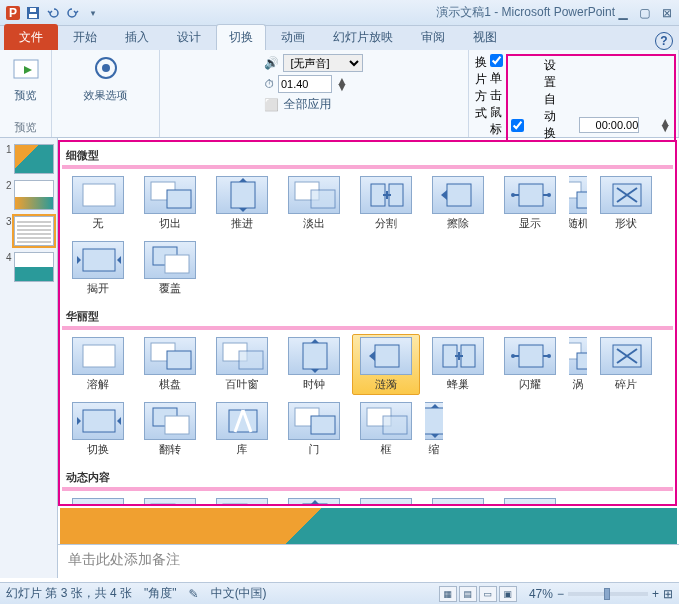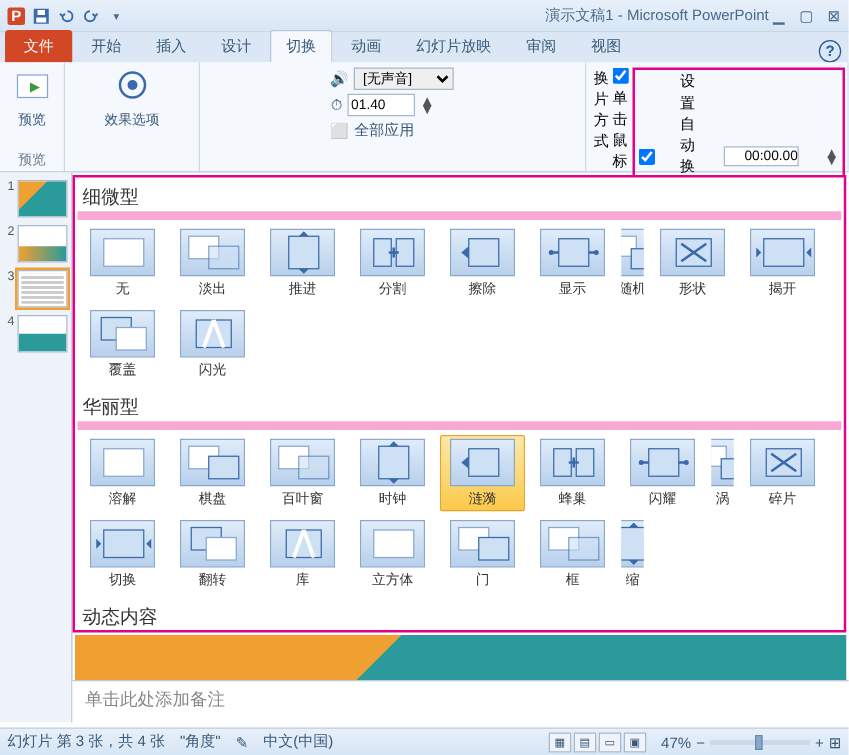--- a/index.html
+++ b/index.html
@@ -35,21 +35,21 @@
 .spin{display:flex;flex-direction:column;font-size:6px;line-height:6px;color:#555}
 .main{position:absolute;top:138px;left:0;right:0;bottom:26px;display:flex}
 .slidepane{width:58px;background:#eef3fa;border-right:1px solid #b8c8db;display:flex;flex-direction:column;align-items:center;padding-top:6px;gap:6px}
 .thumb{display:flex;align-items:flex-start;gap:2px}
 .thumb .n{font-size:10px;color:#555;width:8px;text-align:right}
 .thumb .tbox{width:40px;height:30px;background:#fff;border:1px solid #a8b8cb;position:relative;overflow:hidden}
 .thumb.sel .tbox{outline:2px solid #f0a030}
 .editarea{flex:1;display:flex;flex-direction:column}
 .gallery{flex:1;background:#fff;border:2px solid #e3008c;margin:2px 2px 2px 0;overflow:hidden;padding:4px 2px}
 .gsect{margin-bottom:4px}
-.gsect .gh{font-size:15px;font-weight:normal;color:#333;padding:2px 4px;border-bottom:7px solid #f9a8d4}
+.gsect .gh{font-size:11px;font-weight:bold;color:#333;padding:2px 4px;border-bottom:4px solid #f9a8d4}
 .gsect .grow{display:flex;flex-wrap:wrap;gap:4px;padding:4px 2px}
 .gitem{width:68px;display:flex;flex-direction:column;align-items:center;cursor:pointer;padding:2px;border:1px solid transparent;border-radius:2px}
 .gitem.sel{background:linear-gradient(#fde8a8,#fbc94a);border-color:#e8a328}
 .gitem .gicn{width:52px;height:38px;background:linear-gradient(#e0ecfa,#b8d0ec);border:1px solid #8aa8cc;display:flex;align-items:center;justify-content:center;position:relative;overflow:hidden}
 .gitem .glab{font-size:11px;color:#333;margin-top:2px;white-space:nowrap}
 .gitem.partial{width:20px;overflow:hidden}
 .gitem.partial .gicn{width:52px}
 .notes{height:34px;border-top:1px solid #b8c8db;background:#fff;padding:6px 10px;color:#888;font-size:14px}
 .slidebg{height:36px;background:linear-gradient(135deg,#f0a030 0%,#f0a030 40%,#2a9a9a 40%,#2a9a9a 100%);margin:0 2px}
 .status{position:absolute;left:0;right:0;bottom:0;height:22px;background:linear-gradient(#e8f0fa,#d6e5f5);border-top:1px solid #b8c8db;display:flex;align-items:center;padding:0 6px;font-size:11px;color:#3a5a7a;gap:12px}
@@ -212,33 +212,42 @@
                 <svg width="52" height="38">
                   <rect x="10" y="8" width="32" height="22" fill="#fff" stroke="#8aa8cc"></rect>
                 </svg>
               </div>
               <div class="glab">无</div>
             </div>
             <div class="gitem">
               <div class="gicn">
                 <svg width="52" height="38">
                   <rect x="6" y="6" width="24" height="18" fill="#fff" stroke="#8aa8cc"></rect>
-                  <rect x="22" y="14" width="24" height="18" fill="#cde0f4" stroke="#3a6aaa" opacity="0.6"></rect>
-                </svg>
-              </div>
-              <div class="glab">淡出</div>
+                  <rect x="22" y="14" width="24" height="18" fill="#cde0f4" stroke="#3a6aaa"></rect>
+                </svg>
+              </div>
+              <div class="glab">切出</div>
             </div>
             <div class="gitem">
               <div class="gicn">
                 <svg width="52" height="38">
                   <rect x="14" y="6" width="24" height="26" fill="#cde0f4" stroke="#3a6aaa"></rect>
                   <path d="M26 2 l-4 4 h8 z M26 36 l-4-4 h8 z" fill="#3a6aaa"></path>
                 </svg>
               </div>
               <div class="glab">推进</div>
+            </div>
+            <div class="gitem">
+              <div class="gicn">
+                <svg width="52" height="38">
+                  <rect x="6" y="6" width="24" height="18" fill="#fff" stroke="#8aa8cc"></rect>
+                  <rect x="22" y="14" width="24" height="18" fill="#cde0f4" stroke="#3a6aaa" opacity="0.6"></rect>
+                </svg>
+              </div>
+              <div class="glab">淡出</div>
             </div>
             <div class="gitem">
               <div class="gicn">
                 <svg width="52" height="38">
                   <rect x="10" y="8" width="14" height="22" fill="#cde0f4" stroke="#3a6aaa"></rect>
                   <rect x="28" y="8" width="14" height="22" fill="#cde0f4" stroke="#3a6aaa"></rect>
                   <path d="M22 19 h8 M26 15 v8" stroke="#3a6aaa" stroke-width="2"></path>
                 </svg>
               </div>
               <div class="glab">分割</div>
@@ -292,29 +301,20 @@
             </div>
             <div class="gitem">
               <div class="gicn">
                 <svg width="52" height="38">
                   <rect x="8" y="6" width="24" height="18" fill="#cde0f4" stroke="#3a6aaa"></rect>
                   <rect x="20" y="14" width="24" height="18" fill="#fff" stroke="#8aa8cc"></rect>
                 </svg>
               </div>
               <div class="glab">覆盖</div>
             </div>
-            <div class="gitem">
-              <div class="gicn">
-                <svg width="52" height="38">
-                  <rect x="12" y="8" width="28" height="22" fill="#cde0f4" stroke="#3a6aaa"></rect>
-                  <path d="M26 8 l-8 22 M26 8 l8 22" stroke="#fff" stroke-width="3"></path>
-                </svg>
-              </div>
-              <div class="glab">闪光</div>
-            </div>
           </div>
       </div>
       <div class="gsect">
         <div class="gh">华丽型</div>
         <div class="grow" id="grow2">
             <div class="gitem">
               <div class="gicn">
                 <svg width="52" height="38">
                   <rect x="10" y="8" width="32" height="22" fill="#fff" stroke="#8aa8cc"></rect>
                 </svg>
@@ -415,28 +415,20 @@
               <div class="glab">翻转</div>
             </div>
             <div class="gitem">
               <div class="gicn">
                 <svg width="52" height="38">
                   <rect x="12" y="8" width="28" height="22" fill="#cde0f4" stroke="#3a6aaa"></rect>
                   <path d="M26 8 l-8 22 M26 8 l8 22" stroke="#fff" stroke-width="3"></path>
                 </svg>
               </div>
               <div class="glab">库</div>
-            </div>
-            <div class="gitem">
-              <div class="gicn">
-                <svg width="52" height="38">
-                  <rect x="10" y="8" width="32" height="22" fill="#fff" stroke="#8aa8cc"></rect>
-                </svg>
-              </div>
-              <div class="glab">立方体</div>
             </div>
             <div class="gitem">
               <div class="gicn">
                 <svg width="52" height="38">
                   <rect x="6" y="6" width="24" height="18" fill="#fff" stroke="#8aa8cc"></rect>
                   <rect x="22" y="14" width="24" height="18" fill="#cde0f4" stroke="#3a6aaa"></rect>
                 </svg>
               </div>
               <div class="glab">门</div>
             </div>

